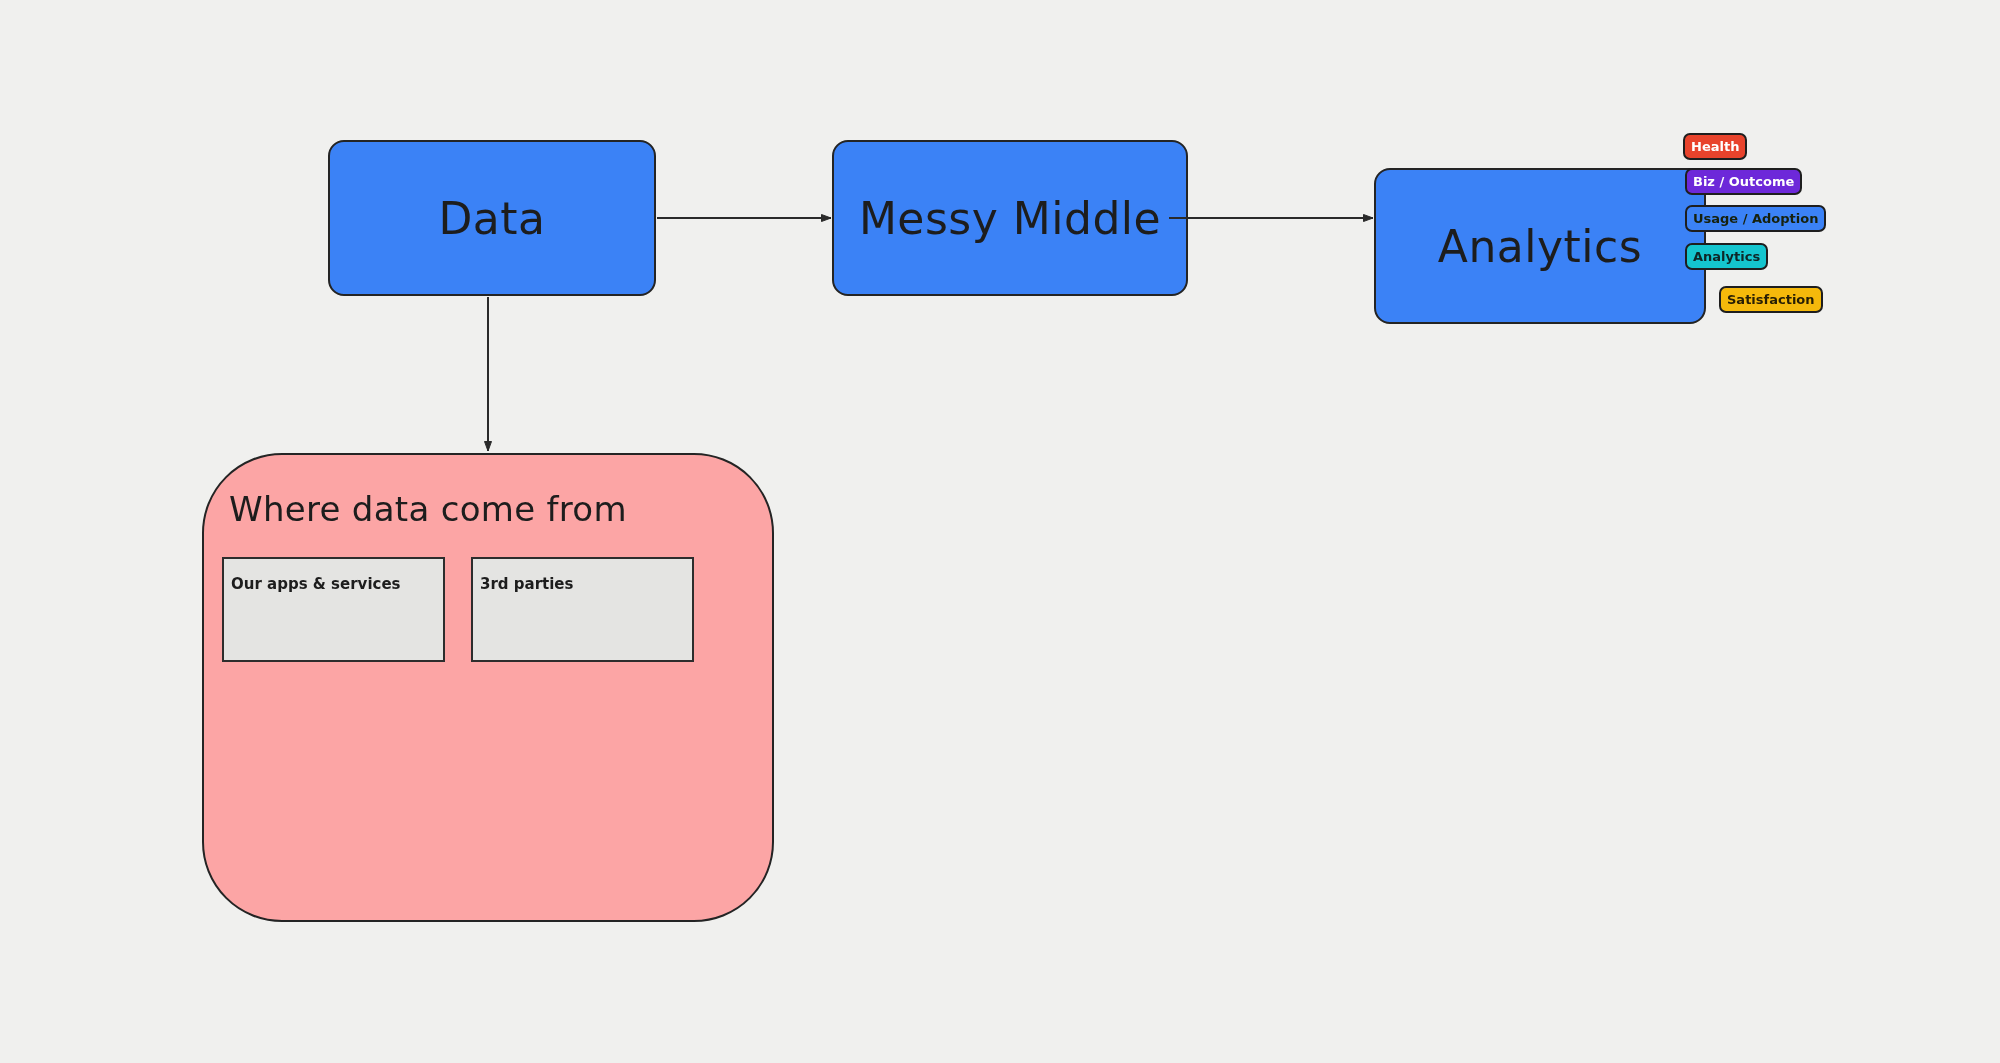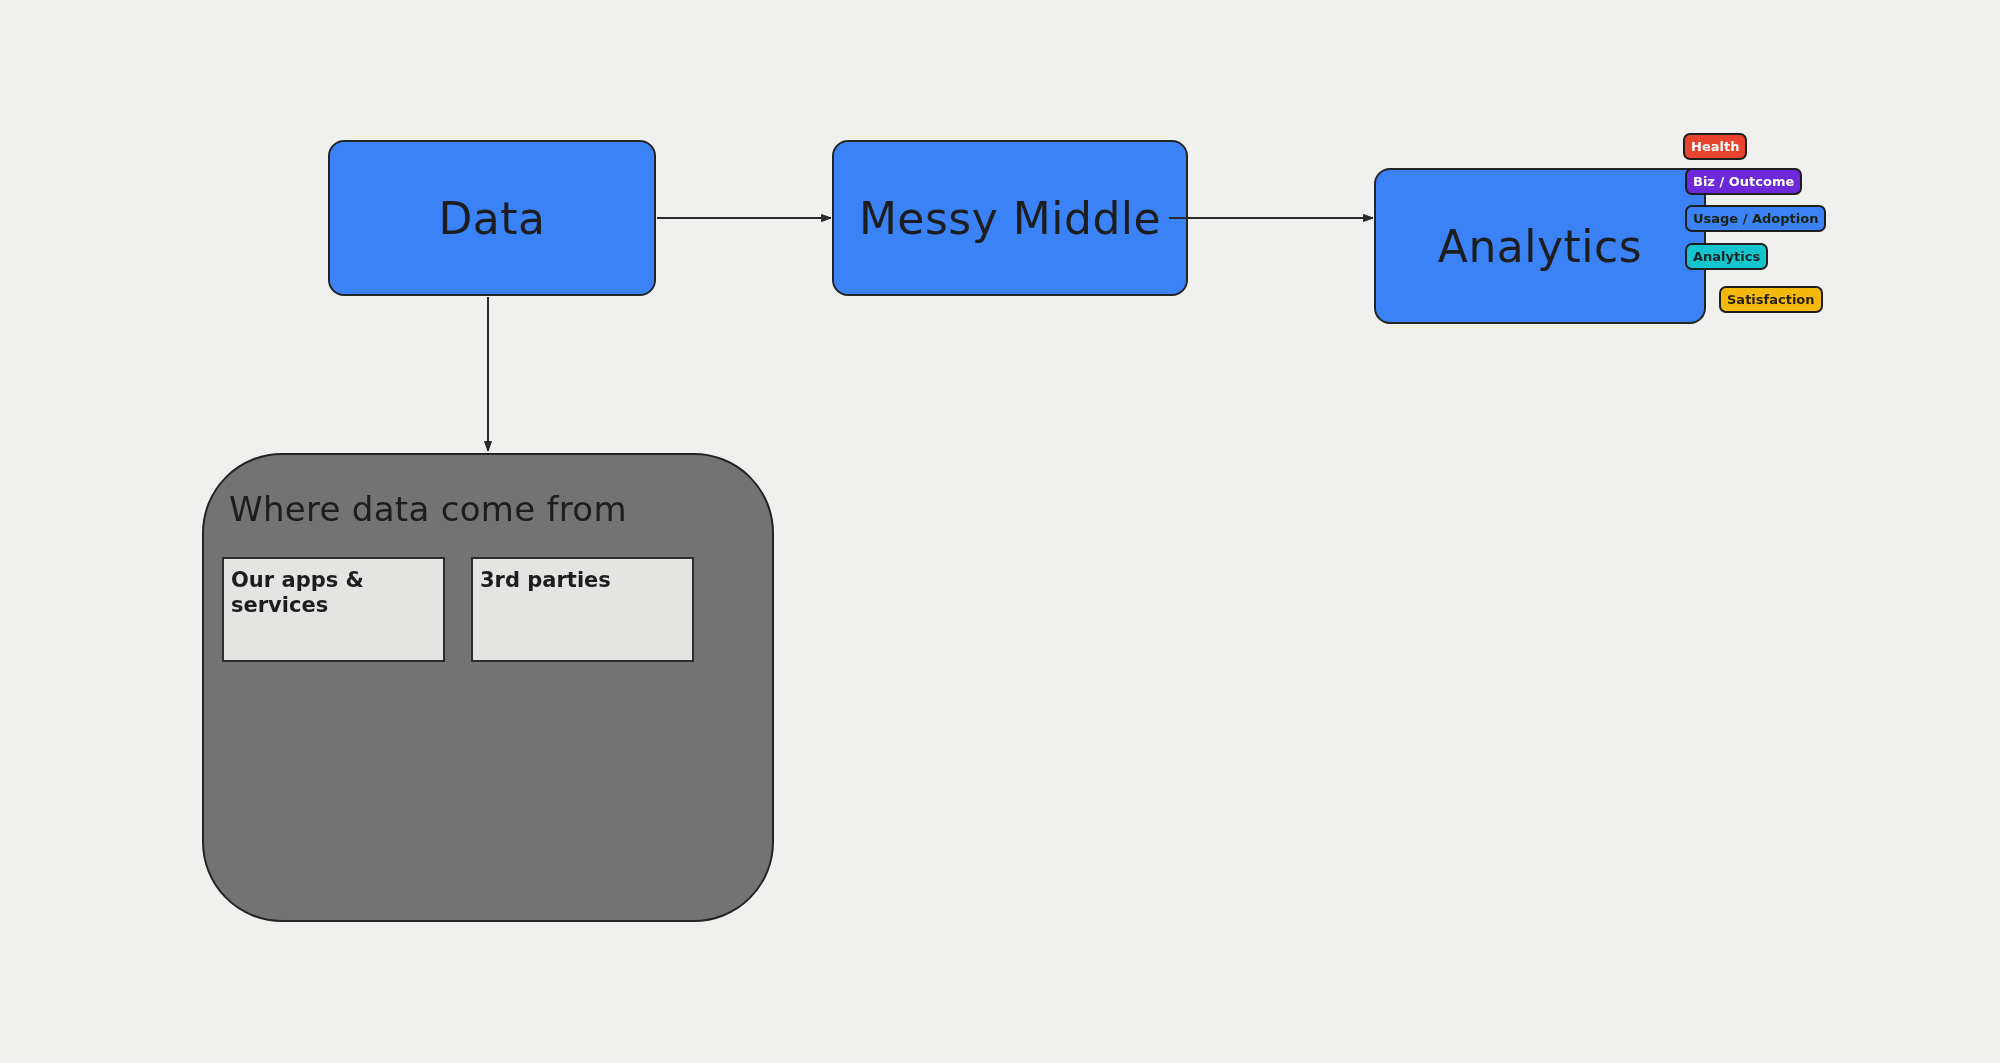--- a/index.html
+++ b/index.html
@@ -58,42 +58,42 @@
   #tag-ecosystem{left:1685px;top:243px;}
   #tag-satisfaction{left:1672px;top:286px;margin-left:47px;}
 
   
   #sources-panel{
     position:absolute;
     left:202px;top:453px;
     width:572px;height:469px;
     border:2px solid #242424;
     border-radius:80px;
-    background:#737373;
+    background:#fca5a5;
     box-sizing:border-box;
     z-index:1;
   }
   #sources-title{
     position:absolute;
     left:25px;top:34px;
     font-size:34px;
     font-weight:500;
     color:#1d1d1d;
     letter-spacing:.3px;
     white-space:nowrap;
   }
   .source-box{
     position:absolute;
     top:102px;
     width:223px;height:105px;
     box-sizing:border-box;
     background:#e4e4e2;
     border:2px solid #2d2d2d;
-    padding:9px 7px;
-    font-size:21px;
+    padding:16px 7px;
+    font-size:15px;
     font-weight:700;
     color:#1d1d1d;
     line-height:1.2;
   }
   #source-box-apps{left:18px;}
   #source-box-3rd{left:267px;}
 </style>
 </head>
 <body>
 

